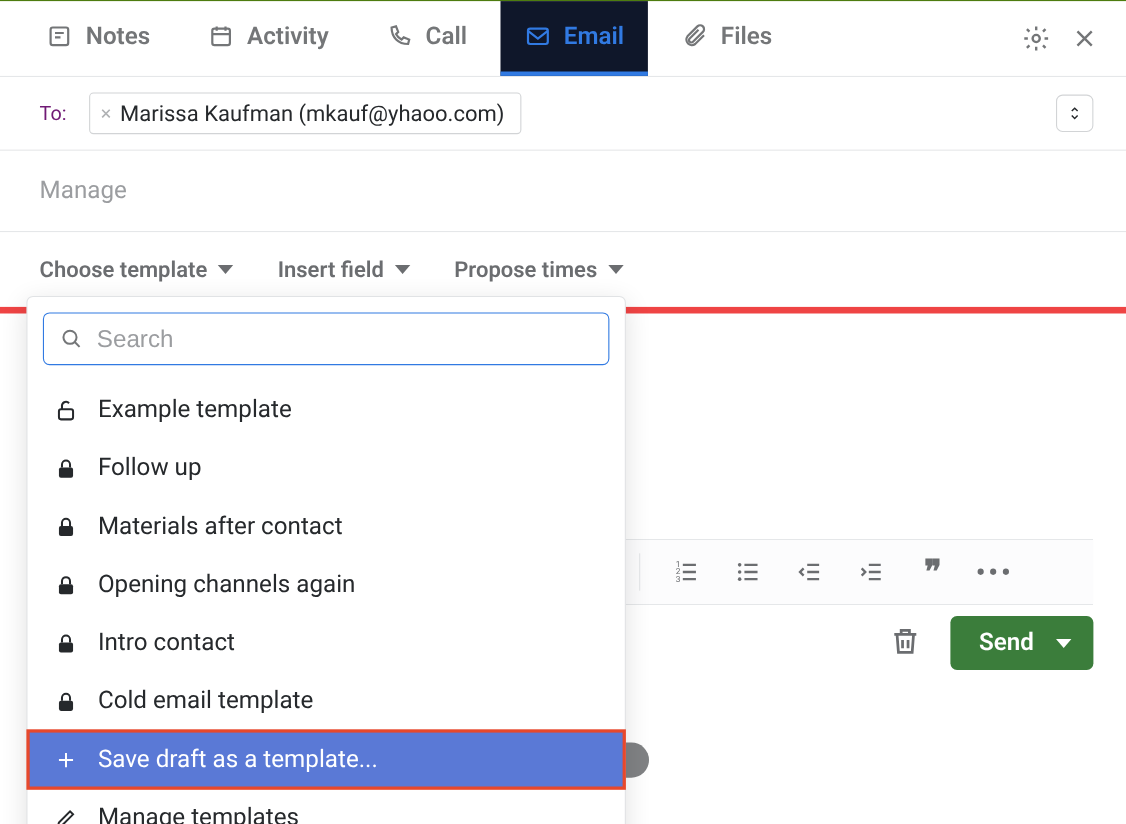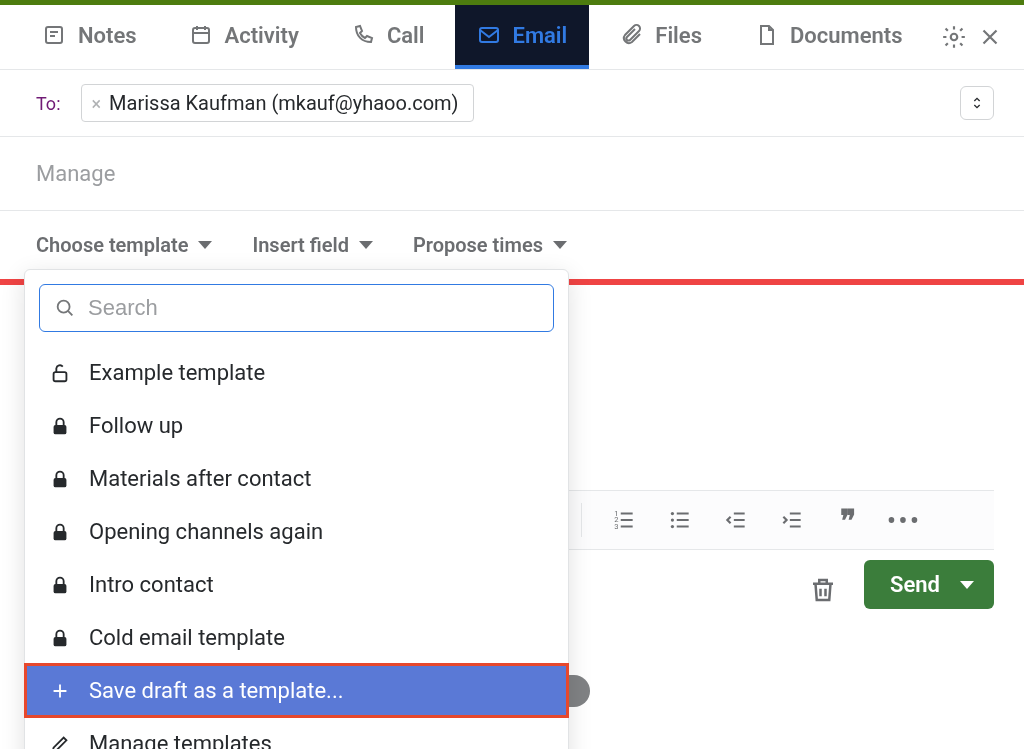--- a/index.html
+++ b/index.html
@@ -8,21 +8,21 @@
     background: #fff;
     color: #26292c;
     width: 1024px;
     height: 749px;
     overflow: hidden;
   }
   
   .tabbar {
     display: flex;
     align-items: center;
-    border-top: 5px solid #4d7c0f;
+    border-top: 1px solid #4d7c0f;
     border-bottom: 1px solid #e5e7e9;
     padding: 0 20px;
     height: 70px;
     gap: 8px;
   }
   .tab {
     display: flex;
     align-items: center;
     gap: 12px;
     padding: 0 22px;
@@ -156,21 +156,21 @@
   .fmtbtn svg{width:26px;height:26px;stroke:#6b6d70;fill:none;stroke-width:2;}
   .fmtdots{font-size:28px;letter-spacing:2px;color:#6b6d70;}
   .fmtquote{font-size:30px;font-weight:700;color:#6b6d70;font-family:Georgia,serif;}
   .vdiv{width:1px;height:34px;background:#e5e7e9;}
   
   .actionrow {
     position:absolute;
     top: 560px;
     right: 30px;
     display:flex;
-    align-items:flex-end;
+    align-items:center;
     gap:26px;
   }
   .trashbtn {cursor:pointer;}
   .trashbtn svg{width:30px;height:30px;stroke:#6b6d70;stroke-width:2;fill:none;}
   .sendbtn {
     display:flex;align-items:center;gap:20px;
     background:#3b7d3b;color:#fff;font-size:22px;font-weight:600;
     padding:12px 20px 12px 26px;border-radius:6px;cursor:pointer;
   }
   .sendbtn .caret-down{border-top-color:#fff;}
@@ -211,27 +211,20 @@
         <rect x="3" y="5" width="18" height="14" rx="2"></rect>
         <path d="M3 7l9 7 9-7"></path>
       </svg>
     <span>Email</span>
   </div>
   <div class="tab">
     <svg viewBox="0 0 24 24">
         <path d="M21 11l-8 8a5 5 0 01-7-7l9-9a3.5 3.5 0 015 5l-9 9a2 2 0 01-3-3l8-8"></path>
       </svg>
     <span>Files</span>
-  </div>
-  <div class="tab">
-    <svg viewBox="0 0 24 24">
-        <path d="M7 3h8l4 4v14H7z"></path>
-        <path d="M15 3v4h4"></path>
-      </svg>
-    <span>Documents</span>
   </div>
   <div class="tab-spacer"></div>
   <div class="tab-iconbtn">
     <svg viewBox="0 0 24 24">
         <circle cx="12" cy="12" r="3"></circle>
         <path d="M12 2v3M12 19v3M4.2 4.2l2.1 2.1M17.7 17.7l2.1 2.1M2 12h3M19 12h3M4.2 19.8l2.1-2.1M17.7 6.3l2.1-2.1"></path>
       </svg>
   </div>
   <div class="tab-iconbtn">
     <svg viewBox="0 0 24 24">

